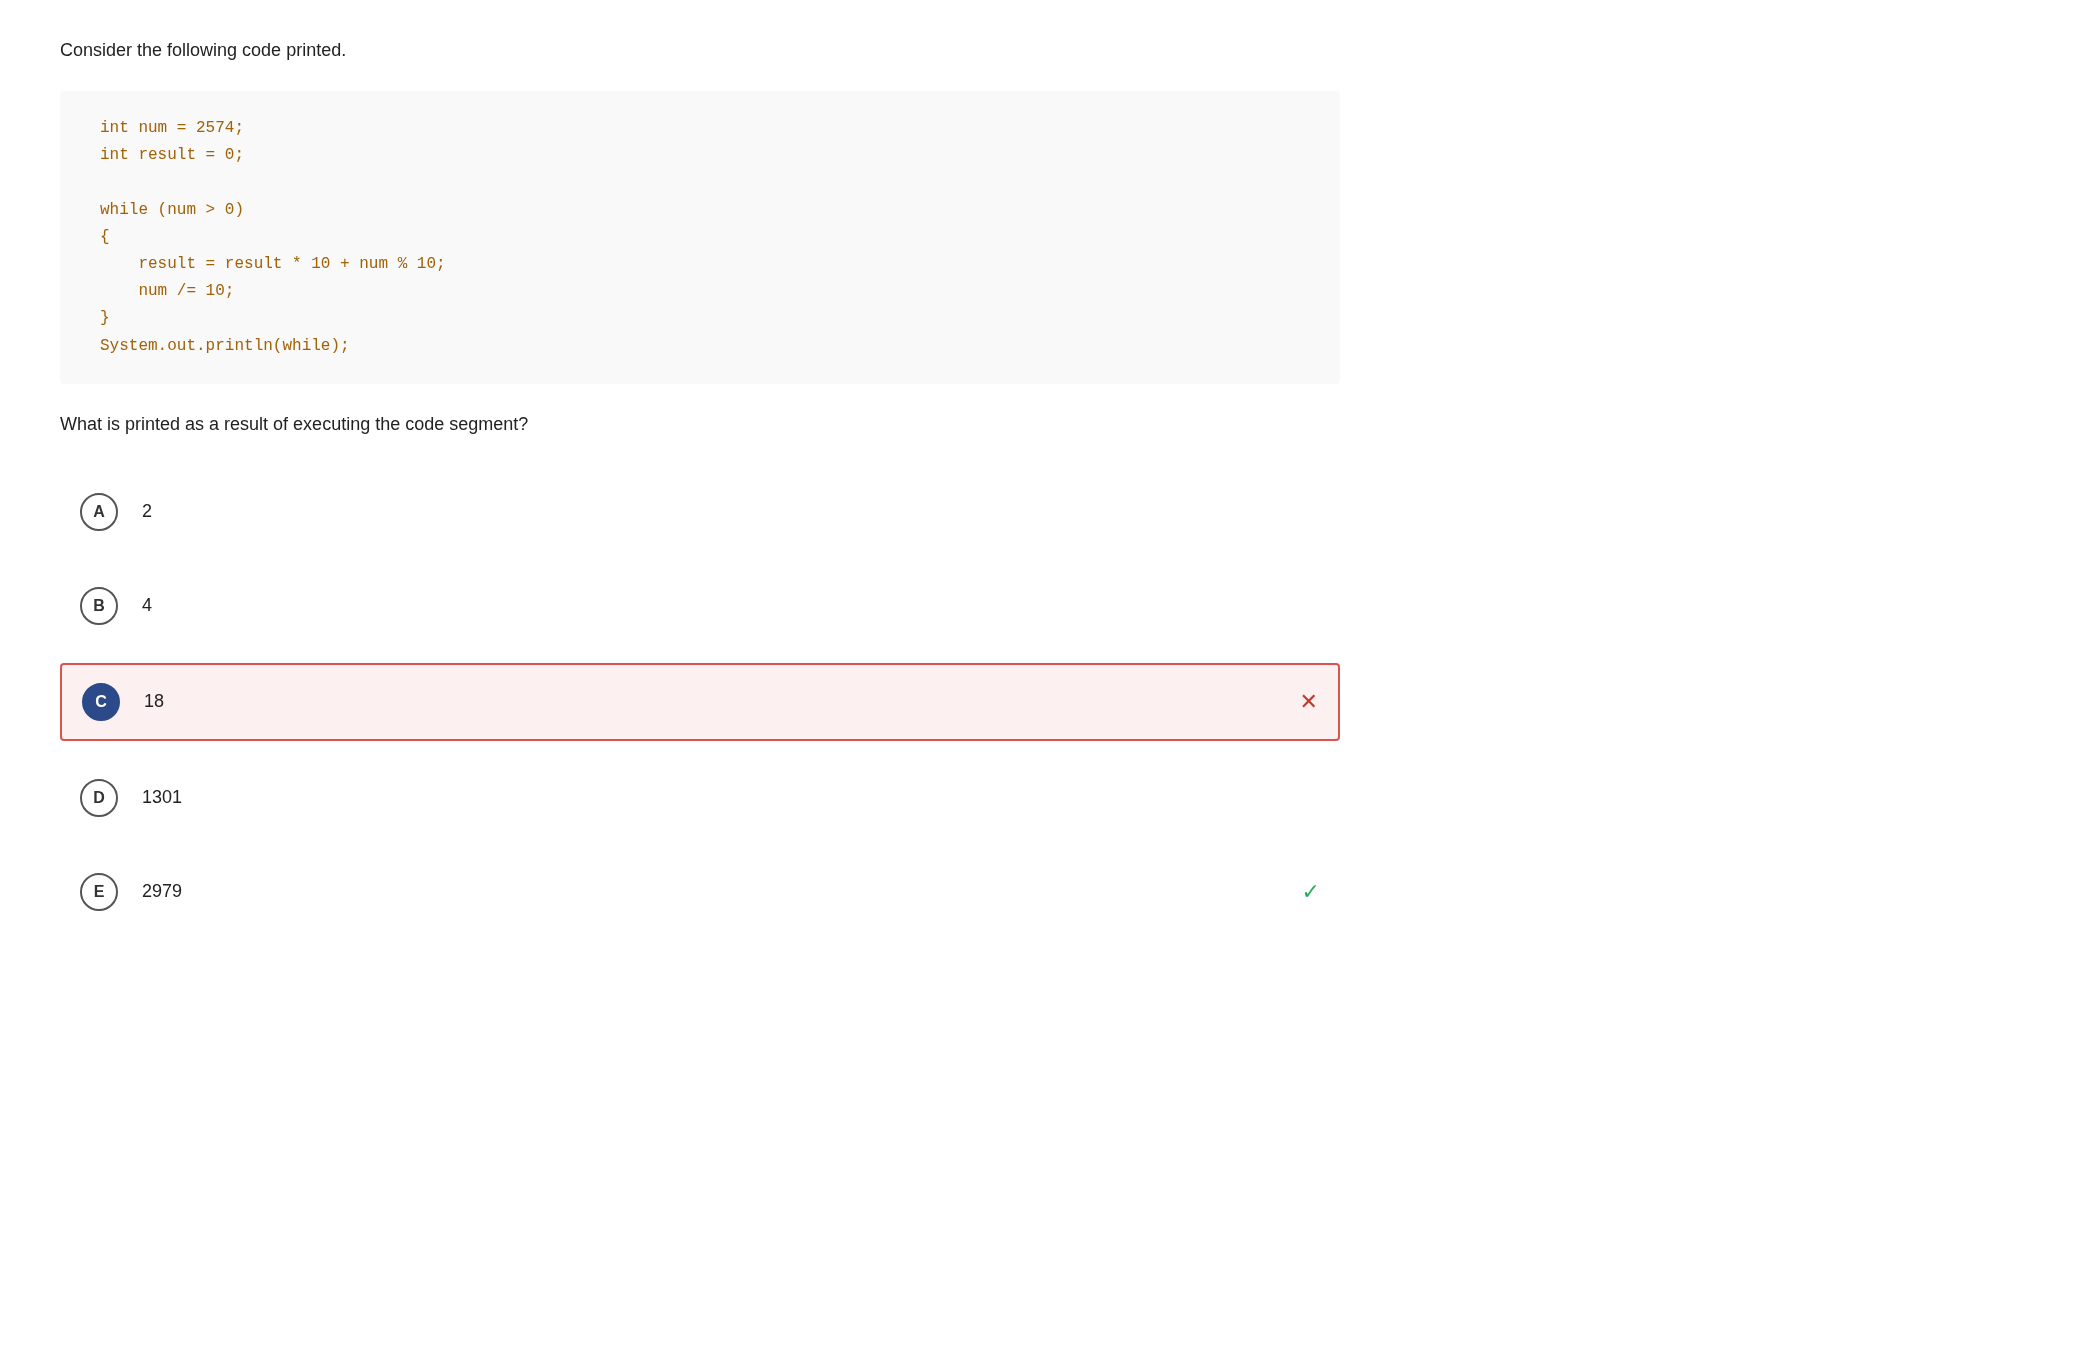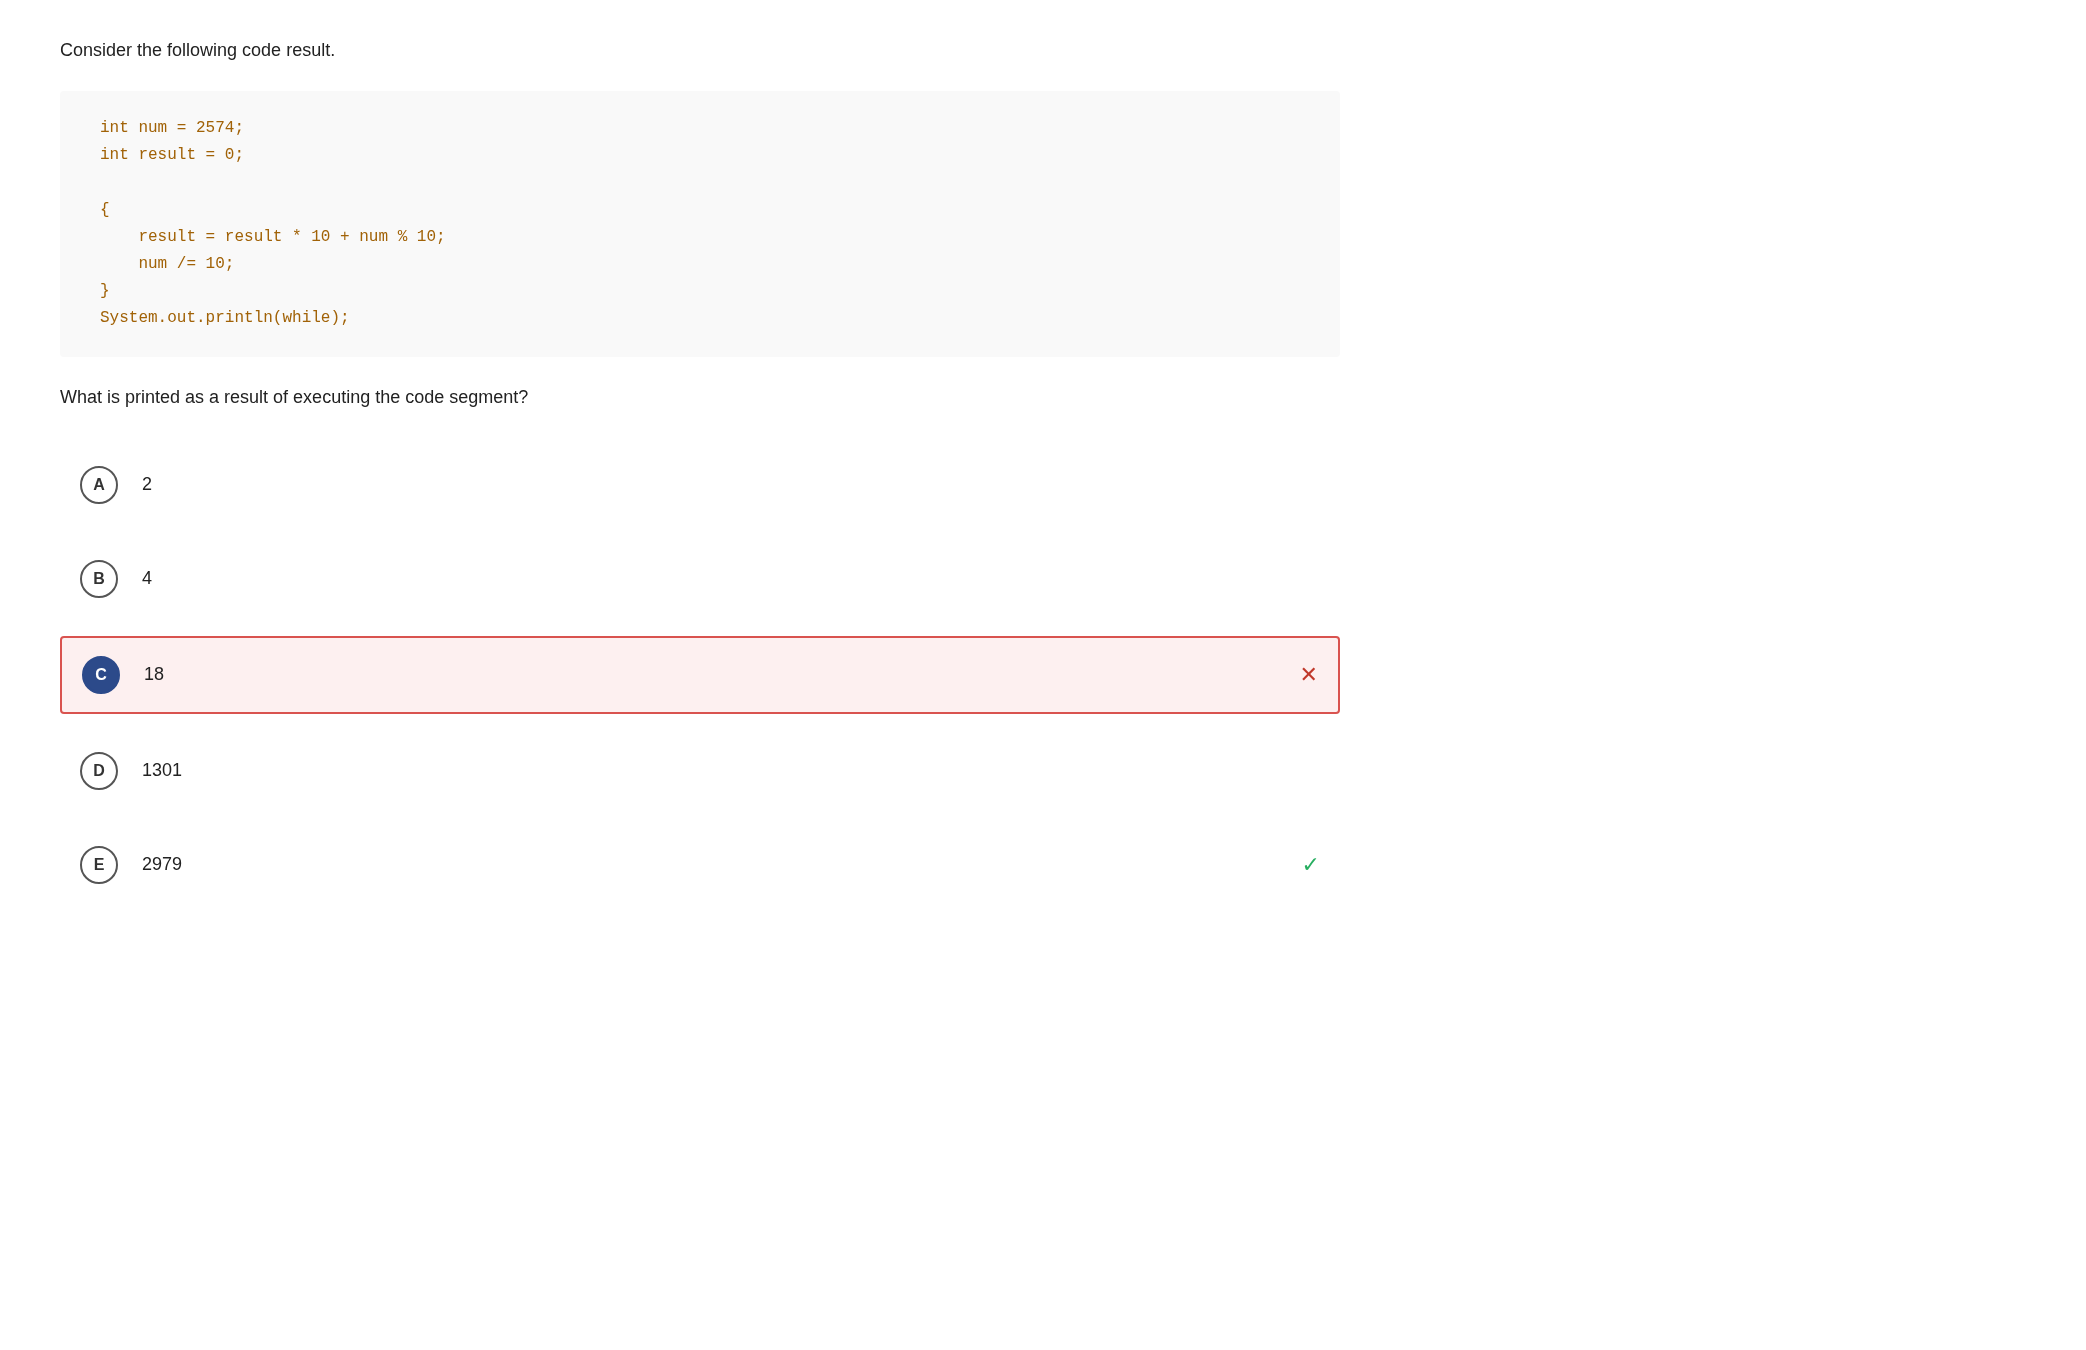--- a/index.html
+++ b/index.html
@@ -97,26 +97,27 @@
       color: #c0392b;
     }
 
     .status-icon.correct {
       color: #27ae60;
     }
   </style>
 </head>
 <body>
 
-<p class="question-text">Consider the following code result.</p>
+<p class="question-text">Consider the following code printed.</p>
 
 <div class="code-block">
   <div>int num = 2574;</div>
   <div>int result = 0;</div>
   <div>&nbsp;</div>
+  <div>while (num &gt; 0)</div>
   <div>{</div>
   <div>&nbsp;&nbsp;&nbsp;&nbsp;result = result * 10 + num % 10;</div>
   <div>&nbsp;&nbsp;&nbsp;&nbsp;num /= 10;</div>
   <div>}</div>
   <div>System.out.println(while);</div>
 </div>
 
 <p class="prompt-text">What is printed as a result of executing the code segment?</p>
 
 <div>

